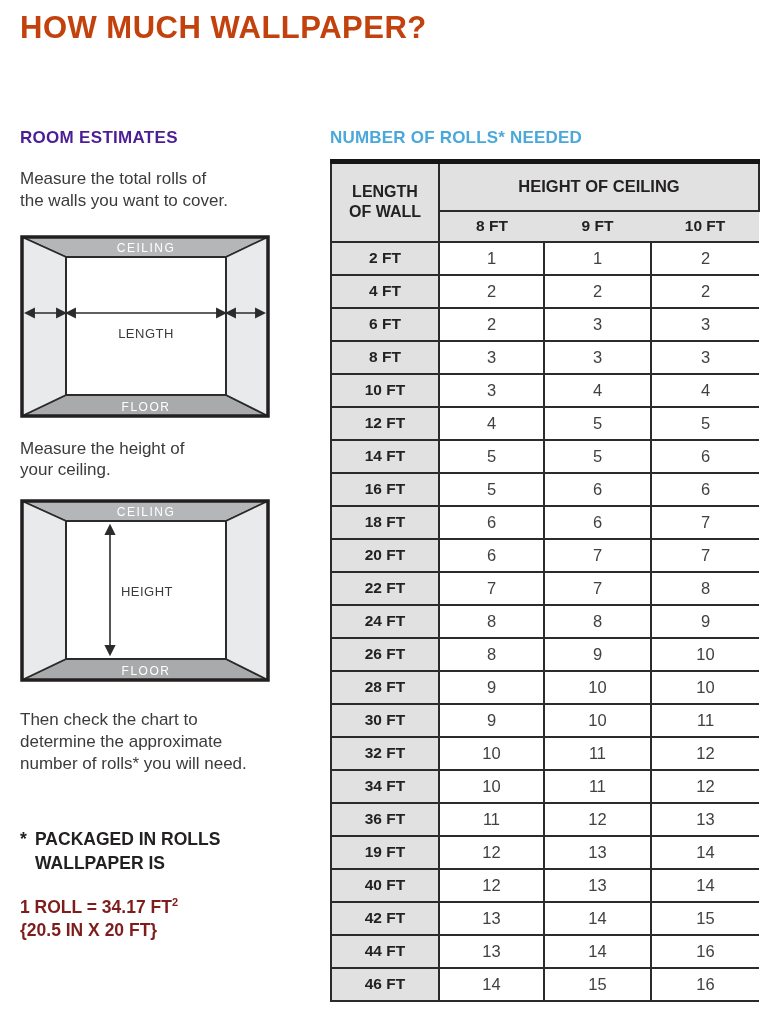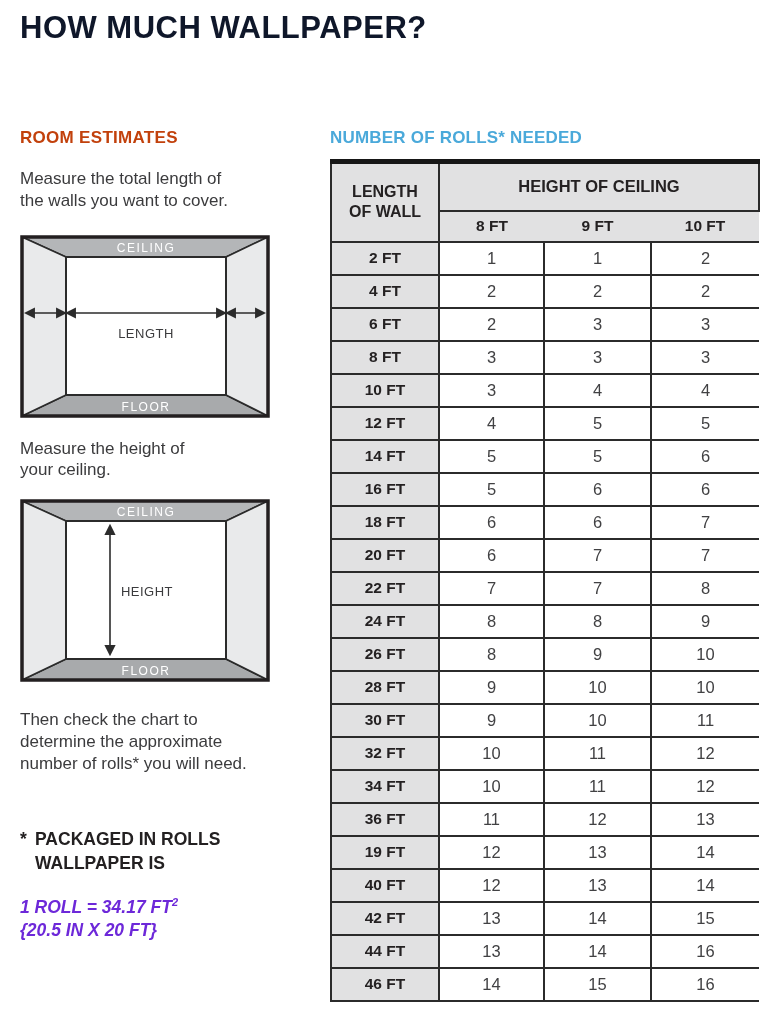--- a/index.html
+++ b/index.html
@@ -7,28 +7,28 @@
     width: 778px; height: 1024px;
     background: #ffffff;
     font-family: "Liberation Sans", sans-serif;
     position: relative;
     overflow: hidden;
   }
   .page-title {
     position: absolute; left: 20px; top: 10px;
     margin: 0;
     font-size: 31px; font-weight: bold;
-    color: #0f172a; letter-spacing: 0.5px;
+    color: #c2410c; letter-spacing: 0.5px;
   }
   .left-col { position: absolute; left: 20px; top: 128px; width: 292px; }
   .right-col { position: absolute; left: 330px; top: 128px; width: 430px; }
 
   .sec-heading {
     font-size: 17px; font-weight: bold;
-    color: #c2410c; letter-spacing: 0.3px;
+    color: #4c1d95; letter-spacing: 0.3px;
     margin: 0;
   }
   .step {
     font-size: 17px; color: #3b3b3d; line-height: 1.28;
     white-space: pre-line; margin: 0;
   }
   #step1 { margin-top: 20px; }
   .room-svg { display: block; }
   #diagram1 { margin-top: 23px; }
   #step2 { margin-top: 20px; }
@@ -36,21 +36,21 @@
   #step3 { margin-top: 27px; }
 
   .pack-note {
     margin-top: 54px; position: relative; padding-left: 15px;
     font-size: 17.5px; font-weight: bold; color: #232021; line-height: 1.35;
   }
   .pack-note .star { position: absolute; left: 0; top: 0; }
   .note-line { display: block; }
   .roll-info {
     margin-top: 19px;
-    font-size: 17.5px; font-weight: bold; color: #6d28d9; line-height: 1.35; font-style: italic;
+    font-size: 17.5px; font-weight: bold; color: #7f1d1d; line-height: 1.35;
   }
   .roll-info sup { font-size: 11px; }
 
   .table-heading {
     margin: 0; 
     font-size: 17px; font-weight: bold;
     color: #4aa9da; letter-spacing: 0.2px;
   }
   table.rolls {
     margin-top: 11px;
@@ -85,21 +85,21 @@
   tbody td:last-child { border-right: 0; }
 </style>
 </head>
 <body>
 
 <h1 class="page-title">HOW MUCH WALLPAPER?</h1>
 
 <div class="left-col">
   <h2 class="sec-heading">ROOM ESTIMATES</h2>
 
-  <p class="step" id="step1">Measure the total length of
+  <p class="step" id="step1">Measure the total rolls of
 the walls you want to cover.</p>
 
   <svg class="room-svg" id="diagram1" width="250" height="183" viewBox="0 0 250 183" xmlns="http://www.w3.org/2000/svg">
     <defs>
       <marker id="ah1" viewBox="0 0 10 10" refX="8" refY="5" markerWidth="7" markerHeight="7" orient="auto-start-reverse">
         <path d="M0,0 L10,5 L0,10 z" fill="#2b2b2b"></path>
       </marker>
     </defs>
     <polygon points="2,2 248,2 206,22 46,22" fill="#b4b6b8" stroke="#2b2b2b" stroke-width="1.6"></polygon>
     <polygon points="2,181 248,181 206,160 46,160" fill="#a8aaac" stroke="#2b2b2b" stroke-width="1.6"></polygon>

